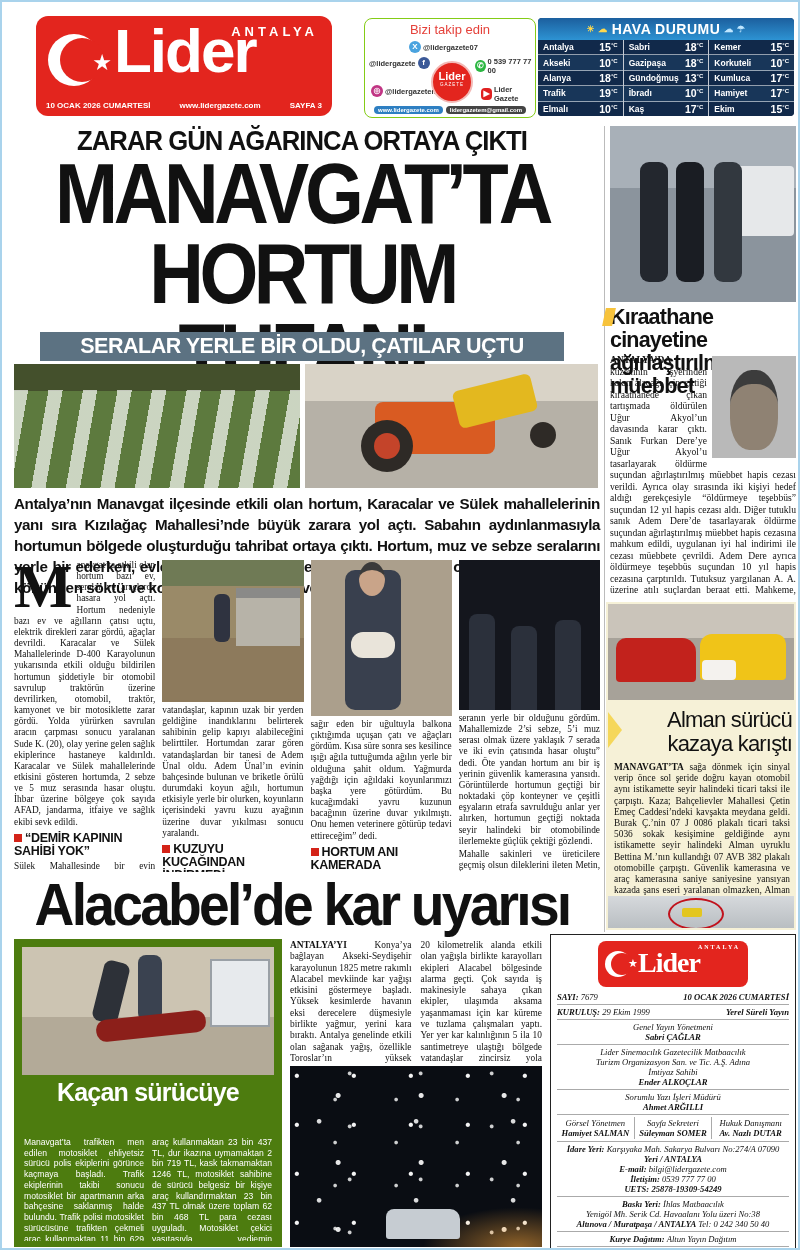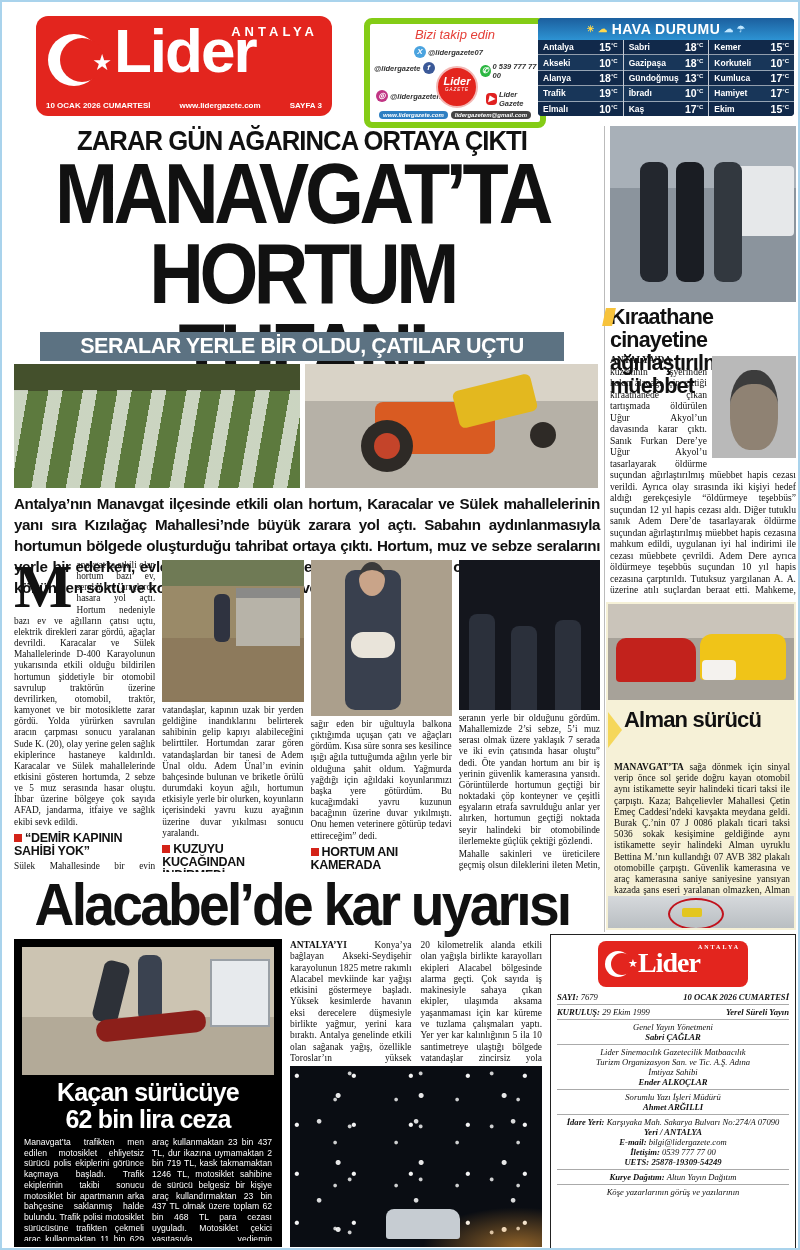--- a/index.html
+++ b/index.html
@@ -10,21 +10,21 @@
   
   .logo{left:34px;top:14px;width:296px;height:100px;background:#e3251e;border-radius:12px;}
   .brand-city{position:absolute;right:14px;top:8px;color:#fff;font-weight:800;font-size:13px;letter-spacing:4px;}
   .brand{position:absolute;left:78px;top:4px;color:#fff;font-weight:900;font-size:62px;letter-spacing:-2px;line-height:1;}
   .crescent{position:absolute;left:12px;top:18px;width:56px;height:56px;}
   .crescent .c1{position:absolute;left:0;top:0;width:52px;height:52px;border-radius:50%;background:#fff;}
   .crescent .c2{position:absolute;left:12px;top:4px;width:44px;height:44px;border-radius:50%;background:#e3251e;}
   .crescent .star{position:absolute;right:-8px;top:16px;color:#fff;font-size:22px;}
   .logo-meta{position:absolute;left:10px;right:10px;bottom:6px;display:flex;justify-content:space-between;color:#fff;font-size:8px;font-weight:700;}
   
-  .social{left:362px;top:16px;width:170px;height:98px;border:6px solid #84cc16;border-radius:8px;background:#fff;font-size:7.5px;font-style:italic;}
+  .social{left:362px;top:16px;width:170px;height:98px;border:1px solid #84cc16;border-radius:8px;background:#fff;font-size:7.5px;}
   .social-title{position:absolute;top:3px;width:100%;text-align:center;color:#e5413a;font-size:13px;font-weight:400;}
   .soc-item{position:absolute;display:flex;align-items:center;gap:2px;font-weight:700;color:#333;}
   .soc-ico{width:12px;height:12px;border-radius:50%;color:#fff;font-size:8px;line-height:12px;text-align:center;display:inline-block;}
   .i-x{background:#4aa3df;} .i-fb{background:#3b5998;} .i-wa{background:#2cb742;}
   .i-ig{background:#c13584;} .i-yt{background:#e02020;border-radius:4px;}
   .soc-center{position:absolute;left:66px;top:42px;width:38px;height:38px;border-radius:50%;background:#e3251e;border:2px solid #f3b9b6;color:#fff;text-align:center;}
   .soc-center .t{font-weight:900;font-size:11px;margin-top:7px;}
   .soc-center .b{font-size:4.5px;letter-spacing:1px;}
   .soc-badges{position:absolute;bottom:3px;left:4px;right:4px;display:flex;gap:3px;justify-content:center;}
   .soc-badge{background:#2e7fc2;color:#fff;border-radius:6px;padding:1px 4px;font-size:6px;font-weight:700;}
@@ -80,29 +80,29 @@
   .s1-head{left:608px;top:304px;width:186px;font-size:21.5px;font-weight:800;letter-spacing:-.8px;line-height:1.07;}
   .accent{position:absolute;left:-6px;top:2px;width:10px;height:18px;background:#f7c33c;transform:skewX(-12deg);}
   .s1-body{left:608px;top:352px;width:186px;height:244px;font-family:"Liberation Serif",serif;font-size:9.6px;line-height:1.2;text-align:justify;overflow:hidden;}
   .mug{float:right;width:84px;height:102px;margin:2px 0 3px 5px;background:#b9b9b9;position:relative;overflow:hidden;}
   .mug .face{position:absolute;left:18px;top:14px;width:48px;height:66px;background:#8f8273;border-radius:45% 45% 40% 40%;border-top:14px solid #3c3c3c;}
   .s2-box{left:604px;top:600px;width:190px;height:328px;background:#f6f1d7;}
   .ph-taxi{position:absolute;left:2px;top:2px;width:186px;height:96px;background:linear-gradient(180deg,#cac4ba 0 35%,#a7a299 35% 100%);overflow:hidden;}
   .ph-taxi .red{position:absolute;left:8px;top:34px;width:80px;height:44px;background:#c2221c;border-radius:10px 14px 4px 4px;}
   .ph-taxi .yellow{position:absolute;left:92px;top:30px;width:86px;height:46px;background:#f0c418;border-radius:12px 10px 4px 4px;}
   .ph-taxi .hood{position:absolute;left:94px;top:56px;width:34px;height:20px;background:#f4f2ee;border-radius:4px;}
-  .s2-head{position:absolute;left:18px;top:106px;width:168px;font-size:22px;font-weight:700;letter-spacing:-.8px;line-height:1.1;}
+  .s2-head{position:absolute;left:18px;top:106px;width:168px;font-size:22px;font-weight:400;letter-spacing:-.8px;line-height:1.1;text-align:right;}
   .chev{position:absolute;left:-16px;top:4px;width:0;height:0;border-top:18px solid transparent;border-bottom:18px solid transparent;border-left:14px solid #f5d75a;}
   .s2-body{position:absolute;left:8px;top:160px;width:176px;height:134px;font-family:"Liberation Serif",serif;font-size:9.4px;line-height:1.19;text-align:justify;overflow:hidden;}
   .ph-cctv{position:absolute;left:2px;top:294px;width:186px;height:32px;background:linear-gradient(180deg,#d6d9dc,#b9bec2);overflow:hidden;}
   .ph-cctv .circ{position:absolute;left:60px;top:2px;width:52px;height:28px;border:2.5px solid #c1121c;border-radius:50%;}
   .ph-cctv .car{position:absolute;left:74px;top:12px;width:20px;height:9px;background:#e3c61f;border-radius:2px;}
   
   .h2big{left:0;top:868px;width:600px;text-align:center;font-size:60px;font-weight:900;letter-spacing:-3px;transform:scaleX(.92);}
-  .fine-box{left:12px;top:937px;width:268px;height:308px;background:#000000;}
+  .fine-box{left:12px;top:937px;width:268px;height:308px;background:#4d7c0f;}
   .ph-moto{position:absolute;left:8px;top:8px;width:252px;height:128px;background:linear-gradient(180deg,#ccc4b2 0 55%,#b3aa98 55% 100%);overflow:hidden;}
   .ph-moto .f1{position:absolute;left:76px;top:14px;width:26px;height:62px;background:#2d3138;border-radius:8px;transform:rotate(14deg);}
   .ph-moto .f2{position:absolute;left:116px;top:8px;width:24px;height:66px;background:#3a4250;border-radius:8px;}
   .ph-moto .bike{position:absolute;left:74px;top:68px;width:110px;height:22px;background:#8c1f1a;border-radius:10px;transform:rotate(-6deg);}
   .ph-moto .box{position:absolute;right:4px;top:12px;width:56px;height:64px;background:#e7eaed;border:2px solid #9aa0a6;}
   .fine-head{position:absolute;left:0;top:140px;width:100%;text-align:center;color:#fff;font-size:25px;font-weight:800;letter-spacing:-.8px;line-height:1.08;}
   .fine-cols{position:absolute;left:10px;top:198px;width:248px;height:104px;display:flex;gap:8px;color:#fff;font-size:8.6px;line-height:1.25;text-align:justify;overflow:hidden;}
   .fine-cols>div{flex:1;}
   .snow-cols{left:288px;top:938px;width:252px;height:124px;display:flex;gap:9px;font-family:"Liberation Serif",serif;font-size:9.4px;line-height:1.2;text-align:justify;overflow:hidden;}
   .snow-cols>div{flex:1;}
@@ -339,20 +339,21 @@
 
   <div class="abs s2-box">
     <div class="ph-taxi">
       <div class="red"></div>
       <div class="yellow"></div>
       <div class="hood"></div>
     </div>
     <div class="s2-head">
       <span class="chev"></span>
       <span style="display:block">Alman sürücü</span>
+      <span style="display:block">kazaya karıştı</span>
     </div>
     <div class="s2-body">
       <b>MANAVGAT’TA</b>
       <span>sağa dönmek için sinyal verip önce sol şeride doğru kayan otomobil aynı istikamette seyir halindeki ticari taksi ile çarpıştı. Kaza; Bahçelievler Mahallesi Çetin Emeç Caddesi’ndeki kavşakta meydana geldi. Burak Ç.’nin 07 J 0086 plakalı ticari taksi 5036 sokak kesişimine geldiğinde aynı istikamette seyir halindeki Alman uyruklu Bettina M.’nın kullandığı 07 AVB 382 plakalı otomobille çarpıştı. Güvenlik kamerasına ve araç kamerasına saniye saniyesine yansıyan kazada şans eseri yaralanan olmazken, Alman sürücünün kullandığı otomobilin yolun sol şeridindeyken, ağ şeride geçtiği ve ardından sinyal verip sola döndüğü sırada meydana geldiği gözlendi.</span>
       
     </div>
     <div class="ph-cctv">
       <div class="car"></div>
       <div class="circ"></div>
     </div>
@@ -362,21 +363,20 @@
 
   <div class="abs fine-box">
     <div class="ph-moto">
       <div class="f1"></div>
       <div class="f2"></div>
       <div class="bike"></div>
       <div class="box"></div>
     </div>
     <div class="fine-head">
       <span style="display:block">Kaçan sürücüye</span>
-      <span style="display:block">62 bin lira ceza</span>
     </div>
     <div class="fine-cols">
       <div>Manavgat’ta trafikten men edilen motosiklet ehliyetsiz sürücü polis ekiplerini görünce kaçmaya başladı. Trafik ekiplerinin takibi sonucu motosiklet bir apartmanın arka bahçesine saklanmış halde bulundu. Trafik polisi motosiklet sürücüsüne trafikten çekmeli araç kullanmaktan 11 bin 629 TL, sürücü belgesiz</div>
       <div><span>araç kullanmaktan 23 bin 437 TL, dur ikazına uymamaktan 2 bin 719 TL, kask takmamaktan 1246 TL, motosiklet sahibine de sürücü belgesiz bir kişiye araç kullandırmaktan 23 bin 437 TL olmak üzere toplam 62 bin 468 TL para cezası uyguladı. Motosiklet çekici vasıtasıyla yediemin otoparkına çektirildi.</span> </div>
     </div>
   </div>
 
   <div class="abs snow-cols">
     <div><b>ANTALYA’YI</b> <span>Konya’ya bağlayan Akseki-Seydişehir karayolunun 1825 metre rakımlı Alacabel mevkiinde kar yağışı etkisini göstermeye başladı. Yüksek kesimlerde havanın eksi derecelere düşmesiyle birlikte yağmur, yerini kara bıraktı. Antalya genelinde etkili olan sağanak yağış, özellikle Toroslar’ın yüksek kesimlerinde kara dönüştü. Akseki ilçesi Yarpuz Mahallesi’nden itibaren Seydişehir yönüne yaklaşık</span></div>
     <div><span>20 kilometrelik alanda etkili olan yağışla birlikte karayolları ekipleri Alacabel bölgesinde alarma geçti. Çok sayıda iş makinesiyle sahaya çıkan ekipler, ulaşımda aksama yaşanmaması için kar küreme ve tuzlama çalışmaları yaptı. Yer yer kar kalınlığının 5 ila 10 santimetreye ulaştığı bölgede vatandaşlar zincirsiz yola çıkmamaları, hızlarını düşürmeleri ve trafik işaretlerine dikkat etmeleri konusunda uyarıldı.</span> </div>
@@ -409,28 +409,38 @@
     <div class="row">
       <div>Lider Sinemacılık Gazetecilik Matbaacılık</div>
       <div>Turizm Organizasyon San. ve Tic. A.Ş. Adına</div>
       <div>İmtiyaz Sahibi</div>
       <b>Ender ALKOÇLAR</b>
     </div>
     <div class="row">
       <div>Sorumlu Yazı İşleri Müdürü</div>
       <b>Ahmet ARĞILLI</b>
     </div>
+    <div class="row mcols3">
+      <div><span>Görsel Yönetmen</span><br><b>Hamiyet SALMAN</b></div>
+      <div><span>Sayfa Sekreteri</span><br><b>Süleyman SOMER</b></div>
+      <div><span>Hukuk Danışmanı</span><br><b>Av. Nazlı DUTAR</b></div>
+    </div>
     <div class="row">
       <div><b>İdare Yeri:</b> <span>Karşıyaka Mah. Sakarya Bulvarı No:274/A 07090</span></div>
       <b>Yeri / ANTALYA</b>
       <div><b>E-mail:</b> <span>bilgi@lidergazete.com</span></div>
       <div><b>İletişim:</b> <span>0539 777 77 00</span></div>
       <div><b>UETS:</b> <b>25878-19309-54249</b></div>
     </div>
     <div class="row">
+      <div><b>Baskı Yeri:</b> <span>İhlas Matbaacılık</span></div>
+      <div>Yenigöl Mh. Serik Cd. Havaalanı Yolu üzeri No:38</div>
+      <div><b>Altınova / Muratpaşa / ANTALYA</b> <span>Tel: 0 242 340 50 40</span></div>
+    </div>
+    <div class="row">
       <b>Kurye Dağıtım:</b> <span>Altun Yayın Dağıtım</span>
     </div>
     <div class="row">
       <div>Köşe yazarlarının görüş ve yazılarının</div>
 
     </div>
 
   </div>
 
 </div>

